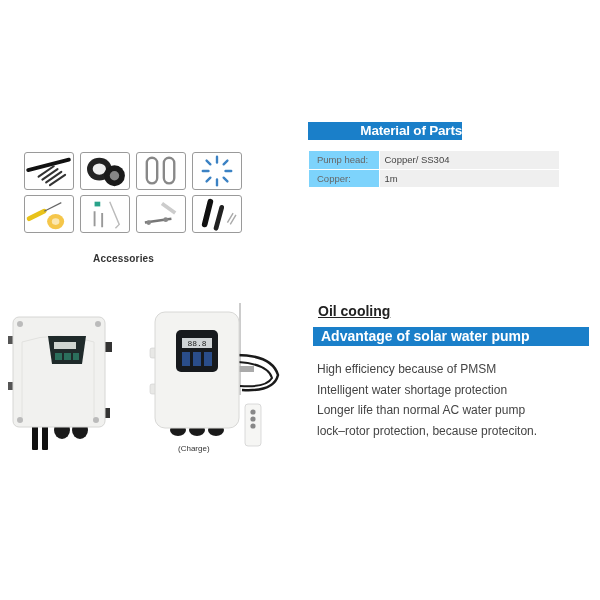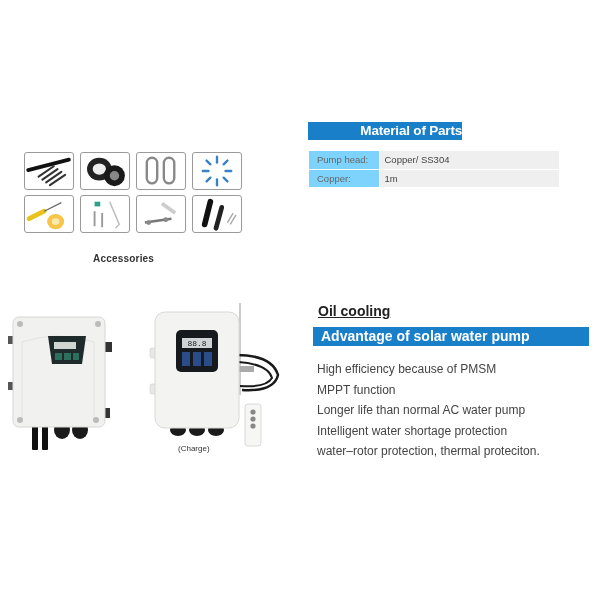--- a/index.html
+++ b/index.html
@@ -171,17 +171,16 @@
   <circle cx="109" cy="112" r="2.6" fill="#888"></circle>
     <circle cx="109" cy="119" r="2.6" fill="#888"></circle>
     <circle cx="109" cy="126" r="2.6" fill="#888"></circle>
 </svg>
 <div class="charge-label">(Charge)</div>
 
 <div class="oil">Oil cooling</div>
 <div class="blue-header adv-header">Advantage of solar water pump</div>
 <ul class="adv-list">
   <li>High efficiency  because of PMSM</li>
-  <li>MPPT function</li>
+  <li>Intelligent water shortage protection</li>
   <li>Longer life than normal AC water pump</li>
-  <li>Intelligent water shortage protection</li>
-  <li>water–rotor protection, thermal proteciton.</li>
+  <li>lock–rotor protection, because proteciton.</li>
 </ul>
 
 </body></html>

